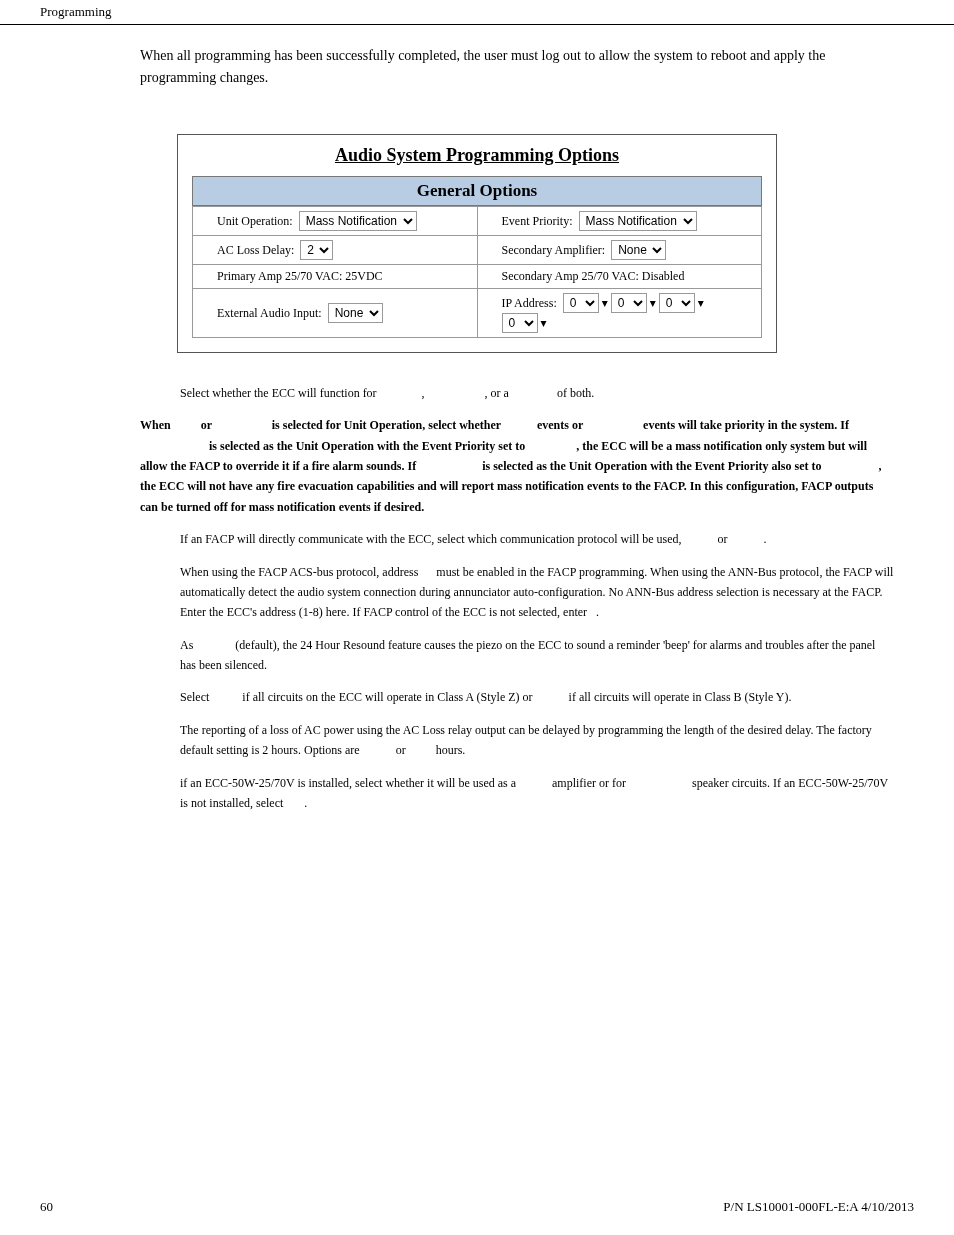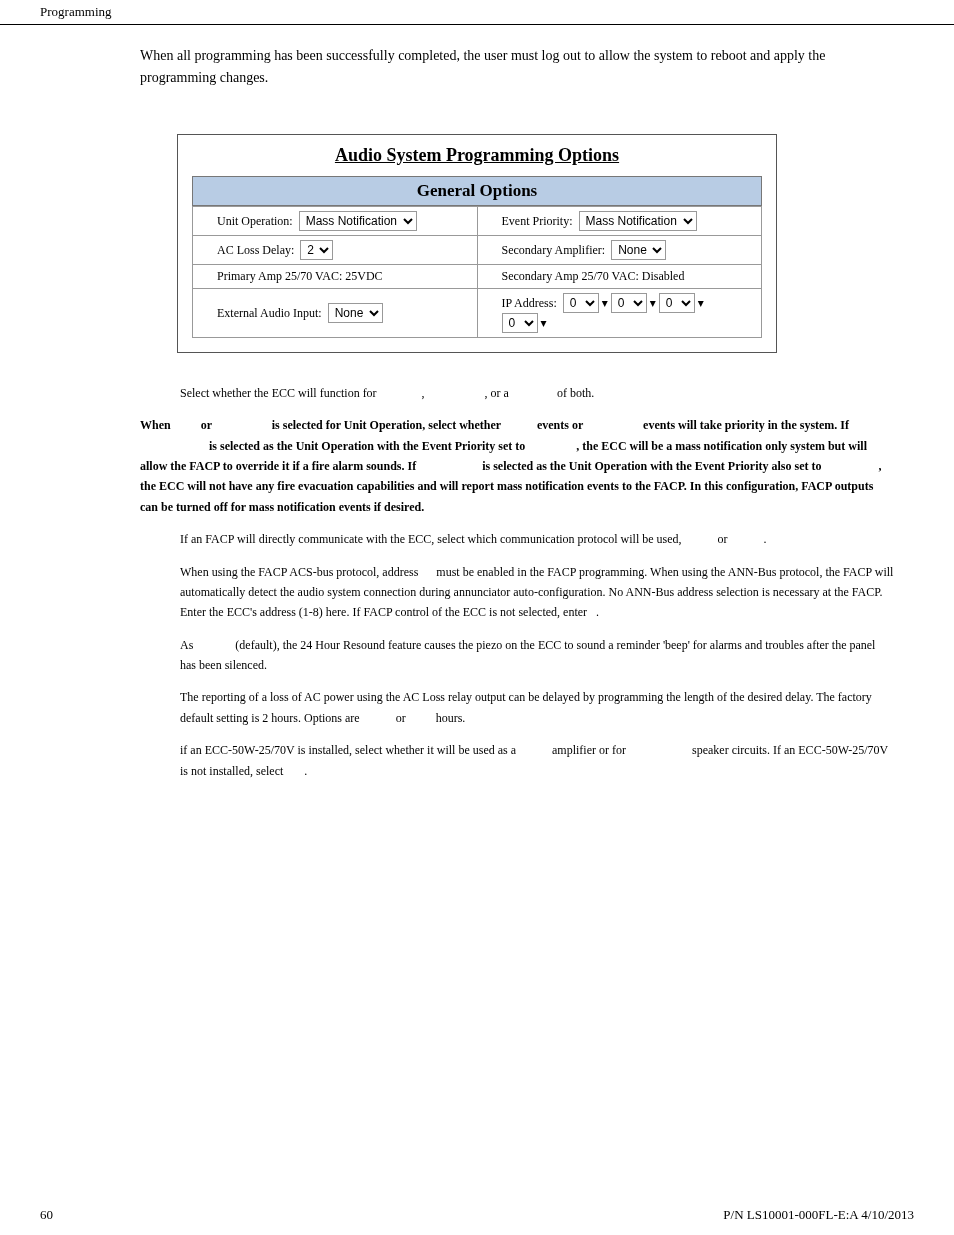--- a/index.html
+++ b/index.html
@@ -86,21 +86,21 @@
       line-height: 1.7;
       margin-bottom: 12px;
     }
 
     .body-section {
       margin-bottom: 12px;
     }
 
     .page-footer {
       position: absolute;
-      bottom: 12px;
+      bottom: 20px;
       left: 0;
       right: 0;
       padding: 0 40px;
       display: flex;
       justify-content: space-between;
       font-size: 13px;
     }
 
     .indent {
       padding-left: 80px;
@@ -222,20 +222,25 @@
       When using the FACP ACS-bus protocol, address &nbsp;&nbsp;&nbsp;&nbsp; must be enabled in the FACP programming. When using the ANN-Bus protocol, the FACP will automatically detect the audio system connection during annunciator auto-configuration. No ANN-Bus address selection is necessary at the FACP.  Enter the ECC's address (1-8) here.  If FACP control of the ECC is not selected, enter &nbsp;&nbsp;.
     </p>
   </div>
 
   <div class="body-section">
     <p class="body-text indent2">
       As &nbsp;&nbsp;&nbsp;&nbsp;&nbsp;&nbsp;&nbsp;&nbsp;&nbsp;&nbsp;&nbsp;&nbsp; (default), the 24 Hour Resound feature causes the piezo on the ECC to sound a reminder 'beep' for alarms and troubles after the panel has been silenced.
     </p>
   </div>
 
+  <div class="body-section">
+    <p class="body-text indent2">
+      Select &nbsp;&nbsp;&nbsp;&nbsp;&nbsp;&nbsp;&nbsp;&nbsp;&nbsp; if all circuits on the ECC will operate in Class A (Style Z) or &nbsp;&nbsp;&nbsp;&nbsp;&nbsp;&nbsp;&nbsp;&nbsp;&nbsp;&nbsp; if all circuits will operate in Class B (Style Y).
+    </p>
+  </div>
 
   <div class="body-section">
     <p class="body-text indent2">
       The reporting of a loss of AC power using the AC Loss relay output can be delayed by programming the length of the desired delay. The factory default setting is 2 hours. Options are &nbsp;&nbsp;&nbsp;&nbsp;&nbsp;&nbsp;&nbsp;&nbsp;&nbsp;&nbsp; or &nbsp;&nbsp;&nbsp;&nbsp;&nbsp;&nbsp;&nbsp;&nbsp; hours.
     </p>
   </div>
 
   <div class="body-section">
     <p class="body-text indent2">
       if an ECC-50W-25/70V is installed, select whether it will be used as a &nbsp;&nbsp;&nbsp;&nbsp;&nbsp;&nbsp;&nbsp;&nbsp;&nbsp;&nbsp; amplifier or for &nbsp;&nbsp;&nbsp;&nbsp;&nbsp;&nbsp;&nbsp;&nbsp;&nbsp;&nbsp;&nbsp;&nbsp;&nbsp;&nbsp;&nbsp;&nbsp;&nbsp;&nbsp;&nbsp;&nbsp; speaker circuits.  If an ECC-50W-25/70V is not installed, select &nbsp;&nbsp;&nbsp;&nbsp;&nbsp;&nbsp;.

